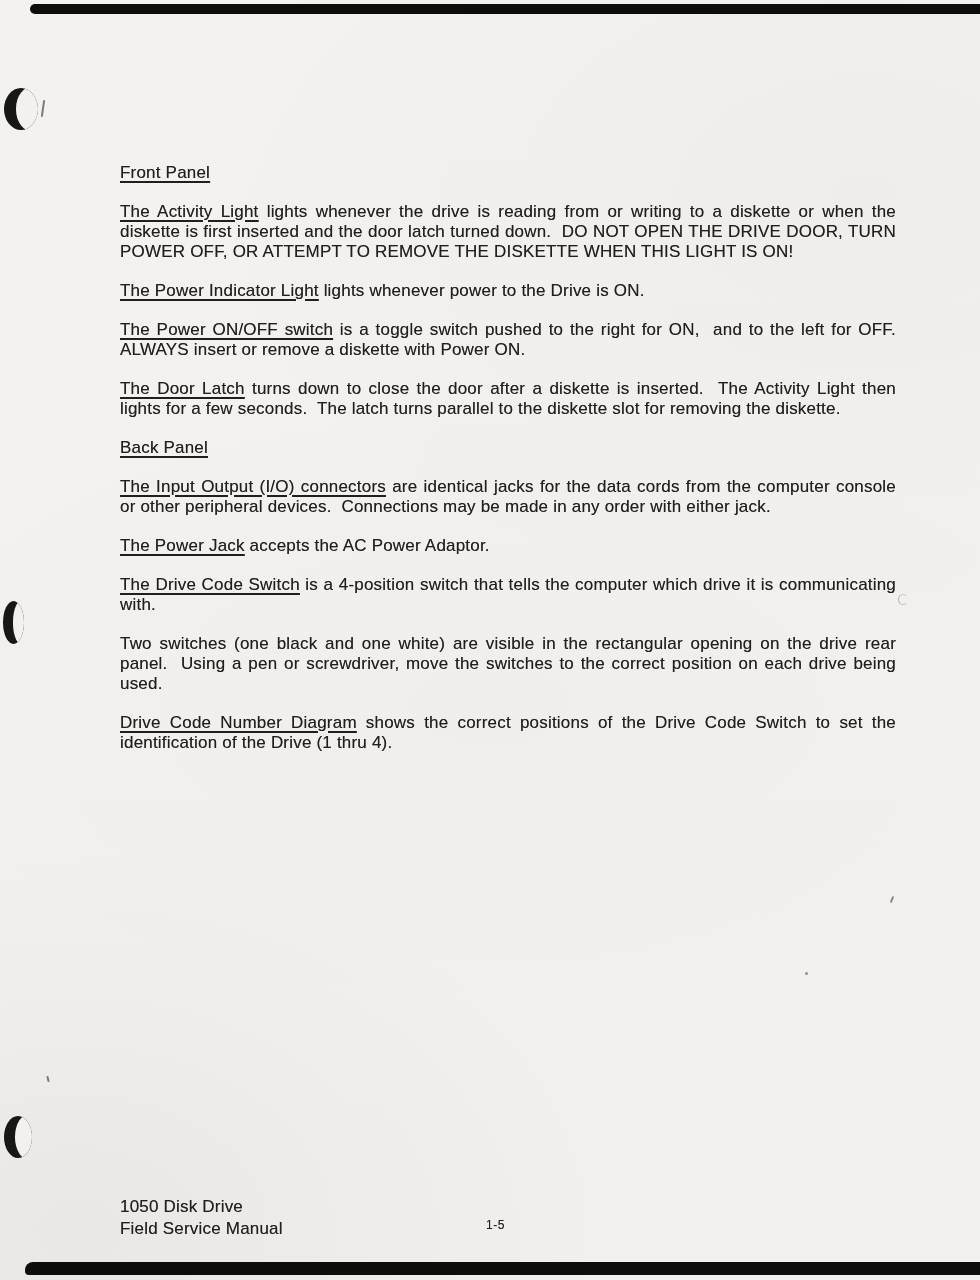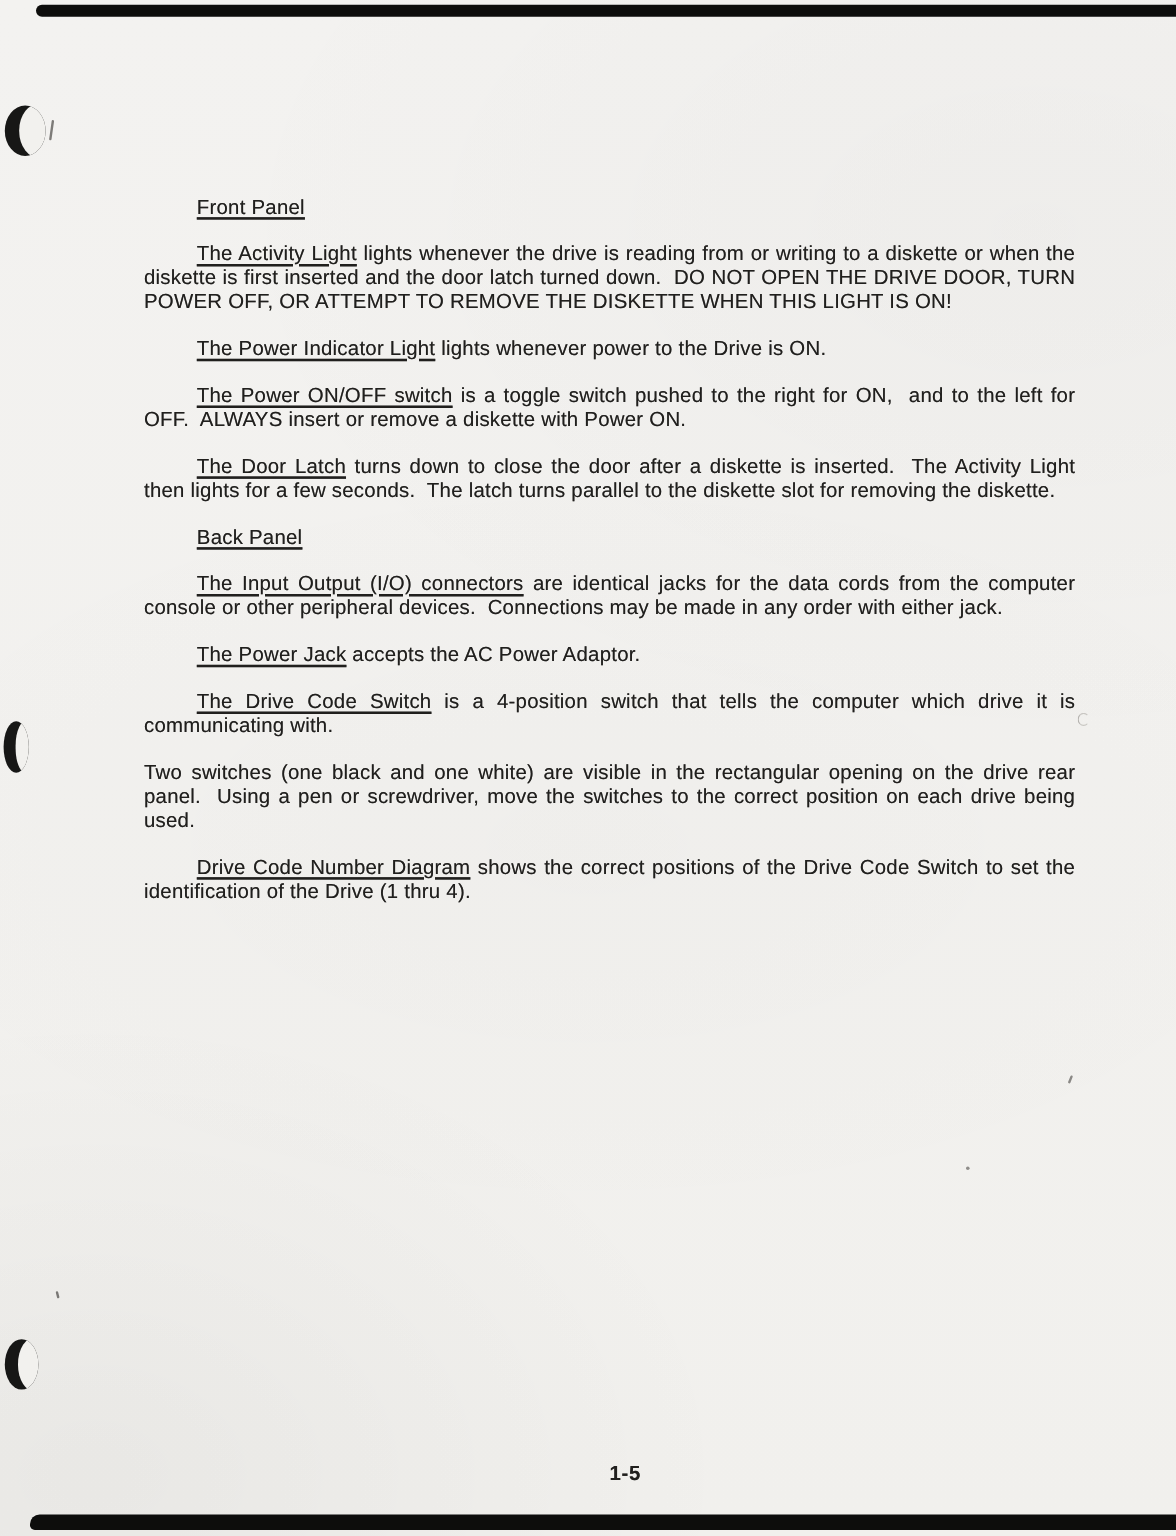--- a/index.html
+++ b/index.html
@@ -14,33 +14,32 @@
   }
   
   .content {
     position:absolute; left:120px; top:163px; width:776px;
     font-size:17px; line-height:20px; letter-spacing:0.2px;
     text-align:justify; white-space:pre-wrap;
     text-shadow: 0 0 0.4px rgba(20,20,20,0.55);
   }
   .block { margin:0 0 19px 0; }
   .block.heading { text-align:left; }
-  .u { text-decoration:underline; text-decoration-thickness:1.5px; text-underline-offset:3px;margin-left:44px; }
+  .u { text-decoration:underline; text-decoration-thickness:1.5px; text-underline-offset:3px; }
   .b { font-weight:normal; }
   
   .footer {
     position:absolute; left:120px; top:1196px;
     font-size:17px; line-height:22px; letter-spacing:0.2px;
     text-shadow: 0 0 0.4px rgba(20,20,20,0.55);
   }
   .page-number {
-    position:absolute; left:508px; top:1218px;
-    font-size:17px; letter-spacing:0.5px;
+    position:absolute; left:486px; top:1218px;
+    font-size:12px; letter-spacing:0.5px;
     text-shadow: 0 0 0.4px rgba(20,20,20,0.55);
-    font-weight: bold;
   }
   
   .bar-top {
     position:absolute; left:30px; right:0; top:4px; height:10px;
     background:#0d0d0c; border-radius:5px 0 0 5px;
   }
   .bar-bottom {
     position:absolute; left:25px; right:0; top:1262px; height:13px;
     background:#0d0d0c; border-radius:8px 0 0 4px;
   }
@@ -82,15 +81,19 @@
   <div class="crescent crescent-3"></div>
 
   <div class="tick-1"></div>
   <div class="speck-1"></div>
   <div class="speck-2"></div>
   <div class="speck-3"></div>
   <div class="speck-4"></div>
 
   <div class="content"><div class="block heading"><span class="u ">Front Panel</span></div><div class="block paragraph"><span class="u ">The Activity Light</span><span class=""> lights whenever the drive is reading from or writing to a diskette or when the diskette is first inserted and the door latch turned down.  </span><span class="b">DO NOT OPEN THE DRIVE DOOR, TURN POWER OFF, OR ATTEMPT TO REMOVE THE DISKETTE WHEN THIS LIGHT IS ON!</span></div><div class="block paragraph"><span class="u ">The Power Indicator Light</span><span class=""> lights whenever power to the Drive is </span><span class="b">ON.</span></div><div class="block paragraph"><span class="u ">The Power ON/OFF switch</span><span class=""> is a toggle switch pushed to the right for </span><span class="b">ON,</span><span class="">  and to the left for OFF.  </span><span class="b">ALWAYS insert or remove a diskette with Power ON.</span></div><div class="block paragraph"><span class="u ">The Door Latch</span><span class=""> turns down to close the door after a diskette is inserted.  The Activity Light then lights for a few seconds.  The latch turns parallel to the diskette slot for removing the diskette.</span></div><div class="block heading"><span class="u ">Back Panel</span></div><div class="block paragraph"><span class="u ">The Input Output (I/O) connectors</span><span class=""> are identical jacks for the data cords from the computer console or other peripheral devices.  Connections may be made in any order with either jack.</span></div><div class="block paragraph"><span class="u ">The Power Jack</span><span class=""> accepts the AC Power Adaptor.</span></div><div class="block paragraph"><span class="u ">The Drive Code Switch</span><span class=""> is a 4-position switch that tells the computer which drive it is communicating with.</span></div><div class="block paragraph"><span class="">Two switches (one black and one white) are visible in the rectangular opening on the drive rear panel.  Using a pen or screwdriver, move the switches to the correct position on each drive being used.</span></div><div class="block paragraph"><span class="u ">Drive Code Number Diagram</span><span class=""> shows the correct positions of the Drive Code Switch to set the identification of the Drive (1 thru 4).</span></div></div>
 
+  <div class="footer">
+    <div>1050 Disk Drive</div>
+    <div>Field Service Manual</div>
+  </div>
   <div class="page-number">1-5</div>
 
 </div>
 
 </body></html>

